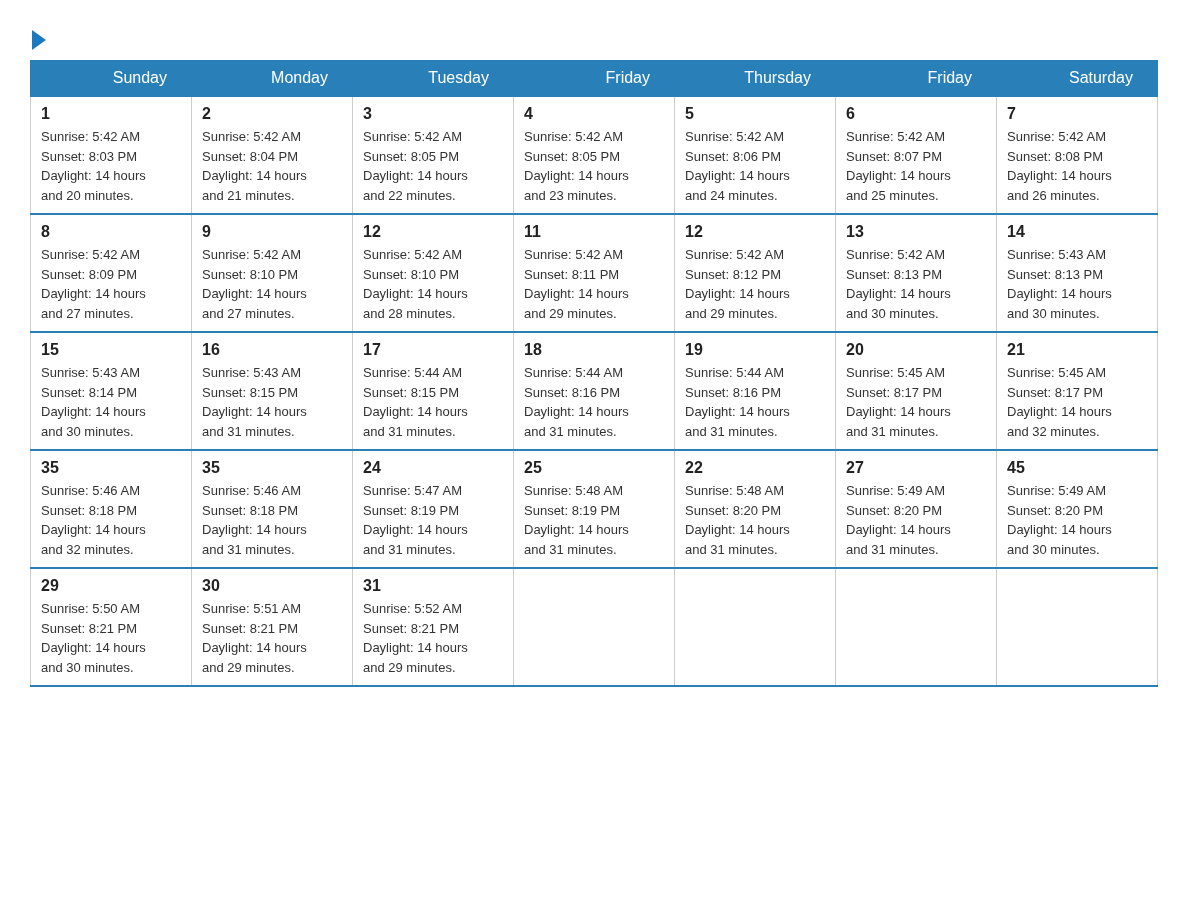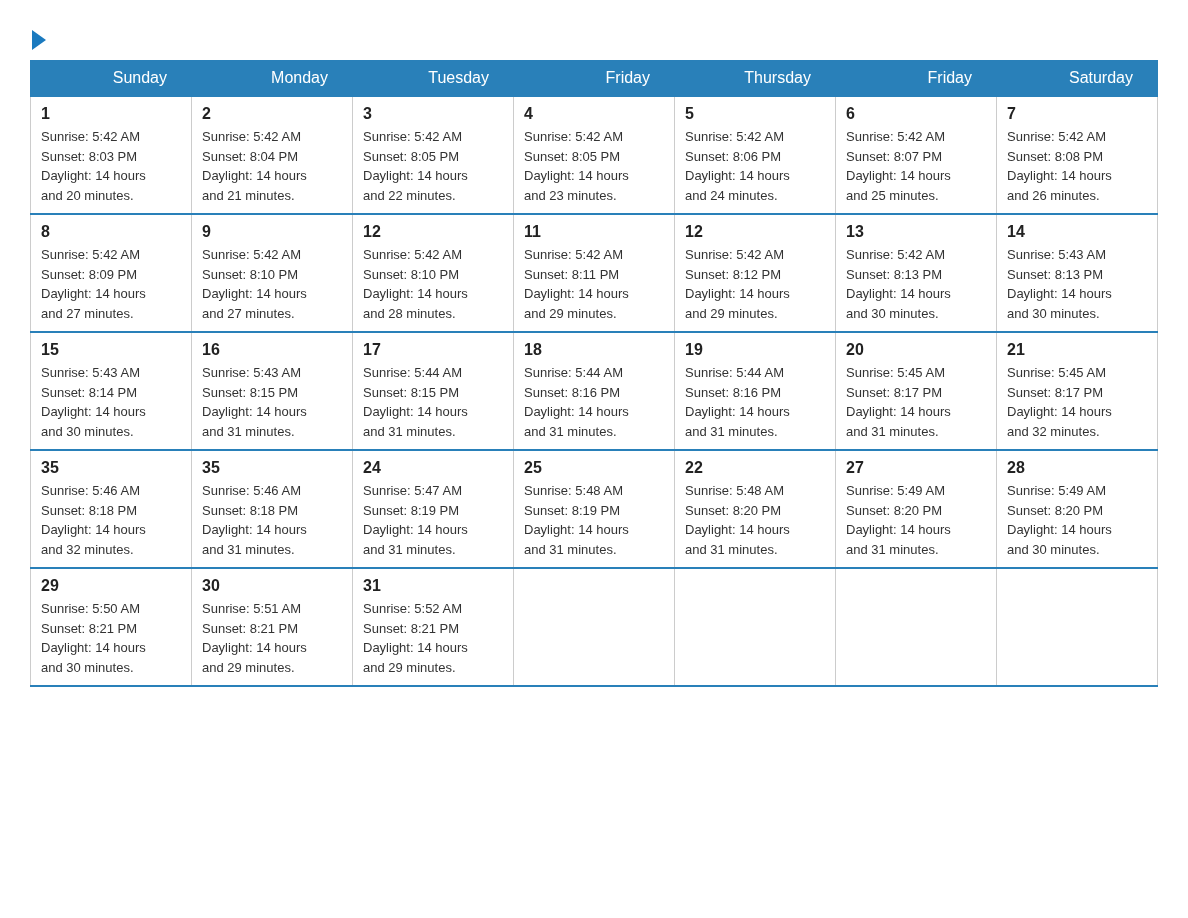--- a/index.html
+++ b/index.html
@@ -243,21 +243,21 @@
       </td>
         <td>
         <span class="day-number">22</span>
         <span class="day-info">Sunrise: 5:48 AM<br>Sunset: 8:20 PM<br>Daylight: 14 hours<br>and 31 minutes.</span>
       </td>
         <td>
         <span class="day-number">27</span>
         <span class="day-info">Sunrise: 5:49 AM<br>Sunset: 8:20 PM<br>Daylight: 14 hours<br>and 31 minutes.</span>
       </td>
         <td>
-        <span class="day-number">28</span>
+        <span class="day-number">45</span>
         <span class="day-info">Sunrise: 5:49 AM<br>Sunset: 8:20 PM<br>Daylight: 14 hours<br>and 30 minutes.</span>
       </td>
       </tr>
       <tr>
         <td>
         <span class="day-number">29</span>
         <span class="day-info">Sunrise: 5:50 AM<br>Sunset: 8:21 PM<br>Daylight: 14 hours<br>and 30 minutes.</span>
       </td>
         <td>
         <span class="day-number">30</span>

